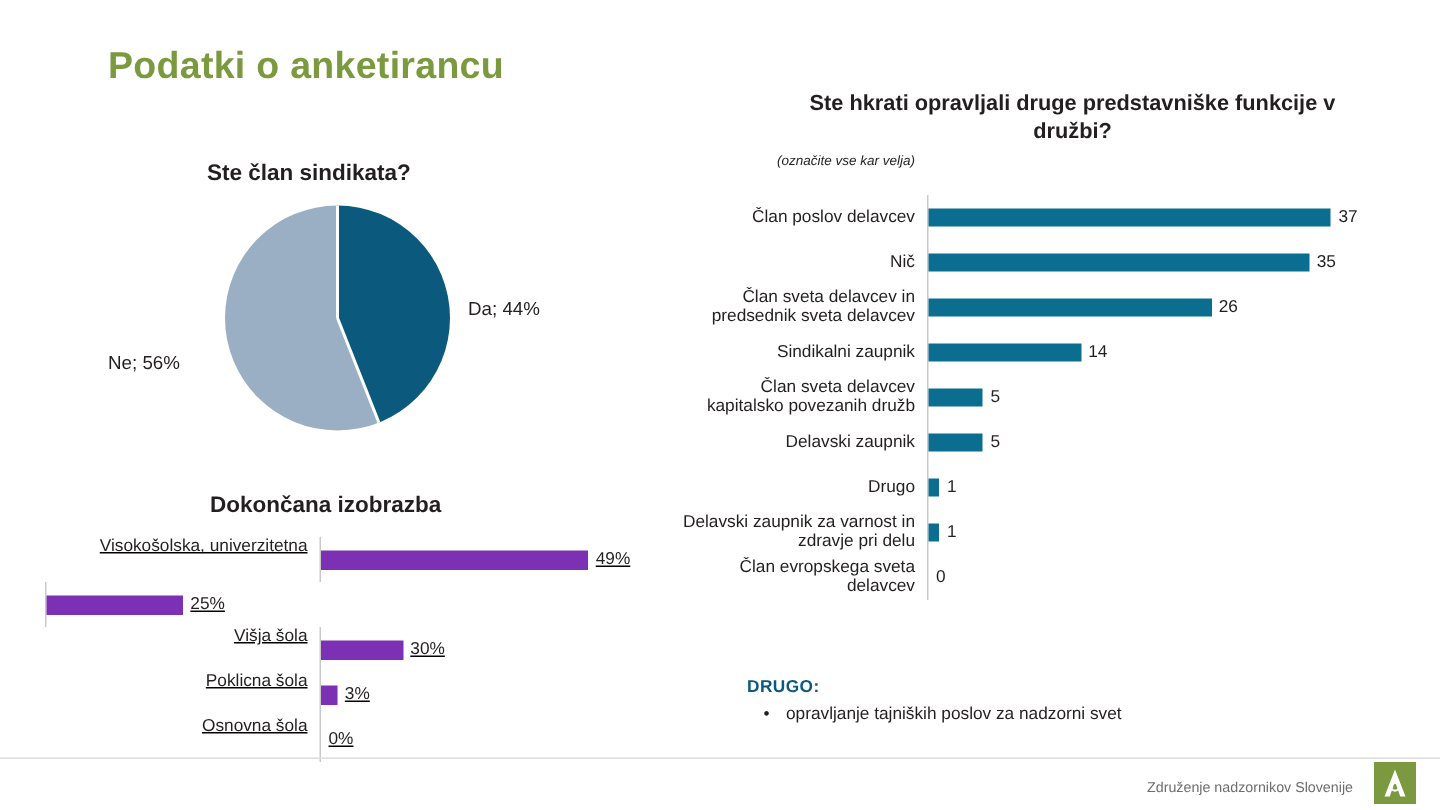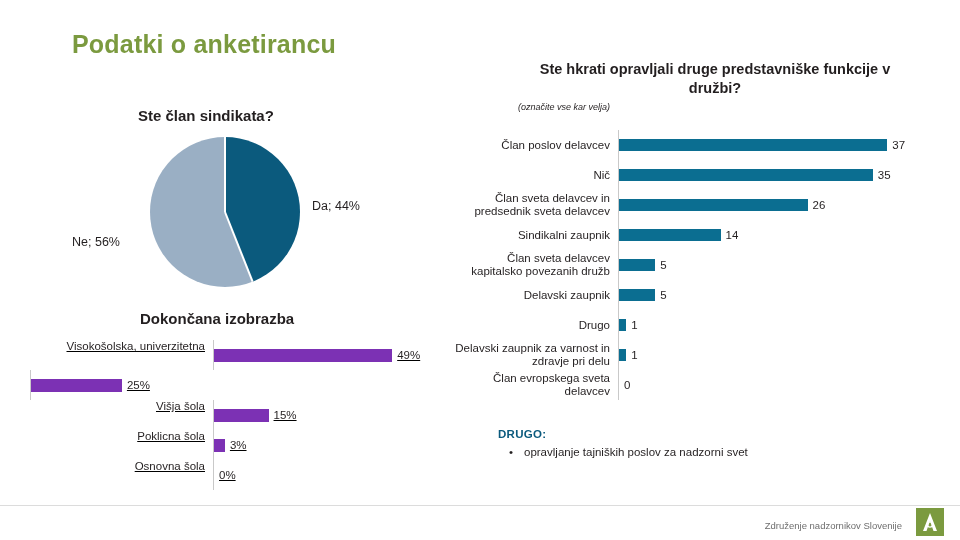--- a/index.html
+++ b/index.html
@@ -77,21 +77,21 @@
     color: #231f20;
     white-space: nowrap;
   }
   .pie-label.da { left: 252px; top: 104px; }
   .pie-label.ne { left: 12px; top: 140px; }
 
   
   .edu-block {
     position: absolute;
     left: 30px;
-    top: 310px;
+    top: 328px;
     width: 430px;
     height: 190px;
   }
   .edu-title {
     position: absolute;
     left: 110px;
     top: 0px;
     font-size: 15px;
     font-weight: bold;
     color: #231f20;
@@ -198,21 +198,21 @@
     font-size: 11.5px;
     color: #231f20;
     margin-left: 5px;
     white-space: nowrap;
   }
 
   
   .note {
     position: absolute;
     left: 498px;
-    top: 428px;
+    top: 452px;
     width: 420px;
   }
   .note-title {
     font-size: 11.5px;
     font-weight: bold;
     color: #0B5A7D;
     letter-spacing: 0.3px;
   }
   .note-item {
     display: flex;
@@ -293,21 +293,21 @@
         <div class="edu-row">
           <div class="edu-barwrap">
             <div class="edu-bar" style="width: 90.9091px; background: rgb(124, 49, 180);"></div>
             <div class="edu-val">25%</div>
           </div>
         </div>
         <div class="edu-row">
           <div class="edu-cat">Višja šola</div>
           <div class="edu-barwrap">
             <div class="edu-bar" style="width: 54.5455px; background: rgb(124, 49, 180);"></div>
-            <div class="edu-val">15%</div>
+            <div class="edu-val">30%</div>
           </div>
         </div>
         <div class="edu-row">
           <div class="edu-cat">Poklicna šola</div>
           <div class="edu-barwrap">
             <div class="edu-bar" style="width: 10.9091px; background: rgb(124, 49, 180);"></div>
             <div class="edu-val">3%</div>
           </div>
         </div>
         <div class="edu-row">

